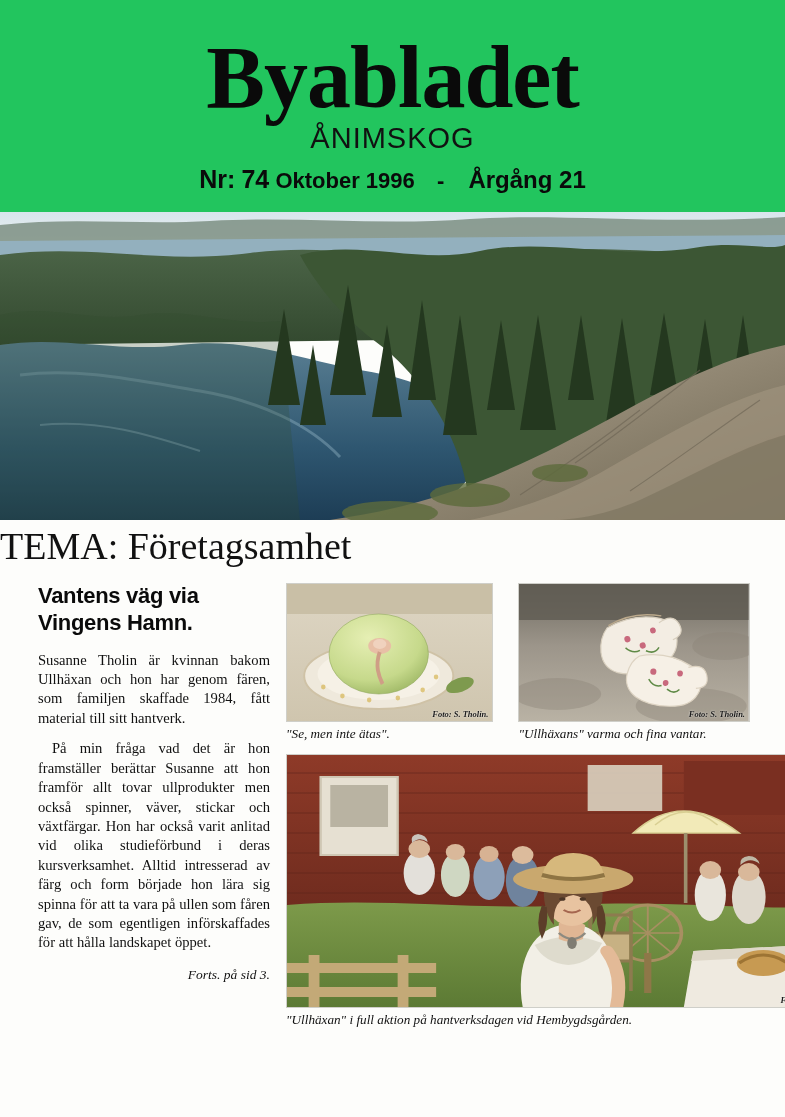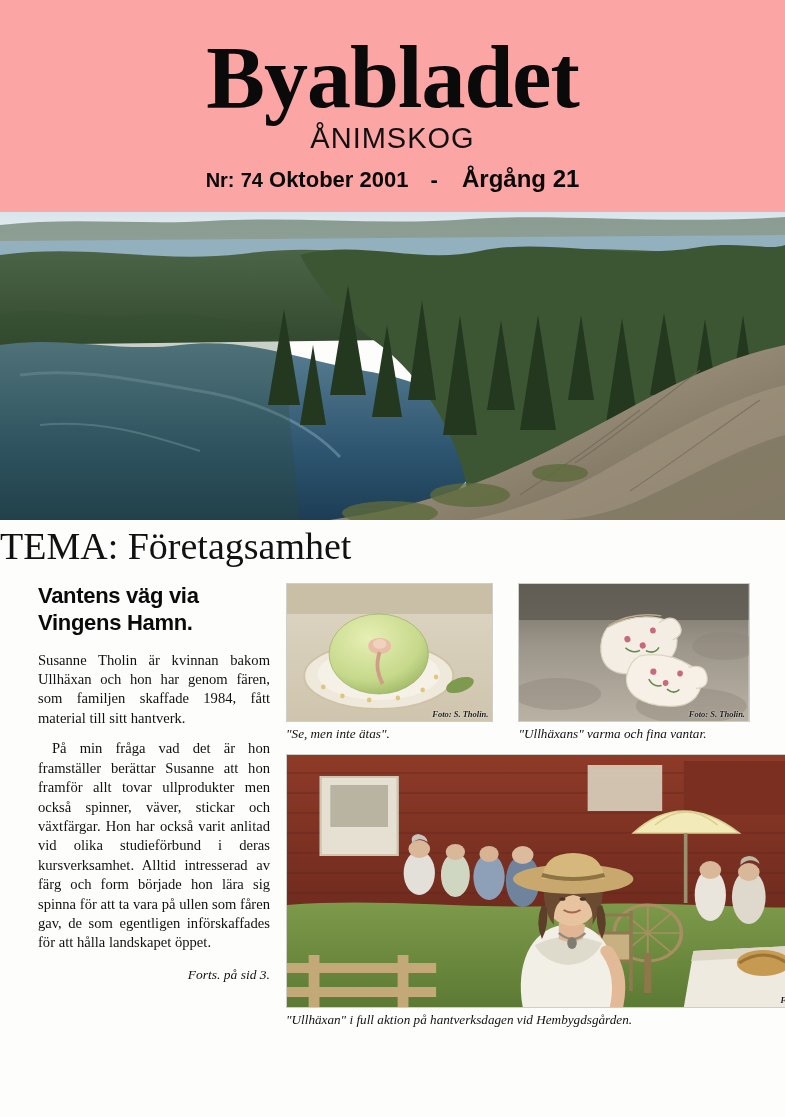--- a/index.html
+++ b/index.html
@@ -20,21 +20,21 @@
     position: absolute;
     inset: 0;
     background: #fdfdfb;
   }
 
   
   .masthead {
     position: absolute;
     left: 0; right: 0; top: 0;
     height: 212px;
-    background: #fca5a5;
+    background: #22c55e;
     z-index: 5;
   }
   .masthead-title {
     text-align: center;
     font-family: "Liberation Serif", serif;
     font-weight: bold;
     font-size: 88px;
     letter-spacing: -1px;
     line-height: 1;
     margin-top: 34px;
@@ -51,21 +51,21 @@
   }
   .issue-line {
     text-align: center;
     font-family: "Liberation Sans", sans-serif;
     font-weight: bold;
     font-size: 22px;
     margin-top: 10px;
     color: #0a0a0a;
     white-space: nowrap;
   }
-  .issue-line .nr { font-size: 20px; }
+  .issue-line .nr { font-size: 25px; }
   .issue-line .sep { padding: 0 16px; letter-spacing: 2px; }
   .issue-line .year { font-size: 24px; }
 
   
   .cover-photo {
     position: absolute;
     left: 0; right: 0;
     top: 195px;
     height: 325px;
     overflow: hidden;
@@ -172,21 +172,21 @@
 <body>
 
 <div class="page">
 
   <div class="masthead">
     <div class="masthead-title">Byabladet</div>
     <div class="masthead-sub">ÅNIMSKOG</div>
     <div class="issue-line">
       <span class="nr">Nr:</span>
       <span class="nr">74</span>
-      <span>Oktober 2001</span>
+      <span>Oktober 1996</span>
       <span class="sep">-</span>
       <span class="year">Årgång 21</span>
     </div>
   </div>
 
   <div class="cover-photo">
     <svg viewBox="0 0 785 325" preserveAspectRatio="none">
       <defs>
         <linearGradient id="skyg" x1="0" y1="0" x2="0" y2="1">
           <stop offset="0%" stop-color="#cfe0ea"></stop>

